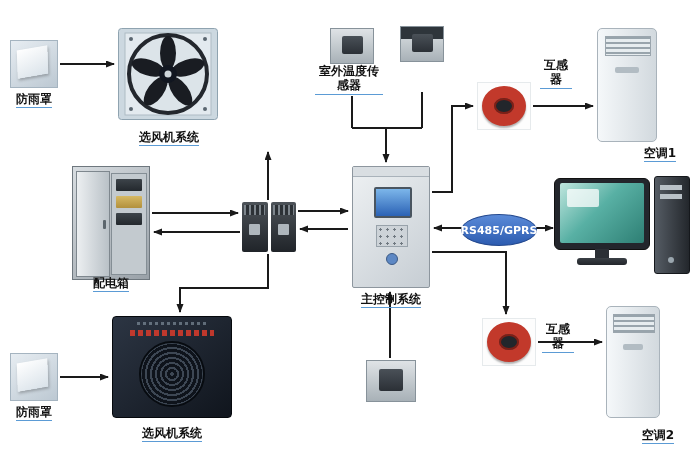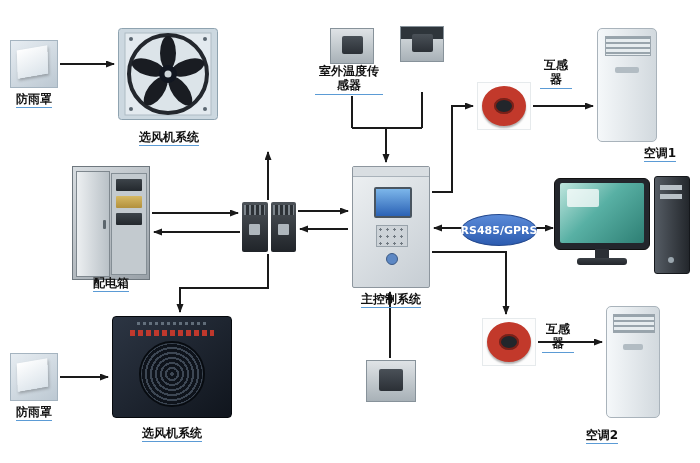--- a/index.html
+++ b/index.html
@@ -218,21 +218,21 @@
     <div class="ct-ring"></div>
   </div>
   <div class="label" style="left:542px;top:322px;width:32px">
     <span>互感器</span>
   </div>
 
   <div class="node ac-img" style="left:606px;top:306px;width:54px;height:112px">
     <div class="vent"></div>
     <div class="panel"></div>
   </div>
-  <div class="label" style="left:576px;top:428px;width:52px">
+  <div class="label" style="left:632px;top:428px;width:52px">
     <span>空调2</span>
   </div>
 
   <div class="node rain-img" style="left:10px;top:353px;width:48px;height:48px"></div>
   <div class="label" style="left:0;top:405px;width:68px">
     <span>防雨罩</span>
   </div>
 
   <div class="node fsel-img" style="left:112px;top:316px;width:120px;height:102px">
     <div class="fsel-toptext"></div>

